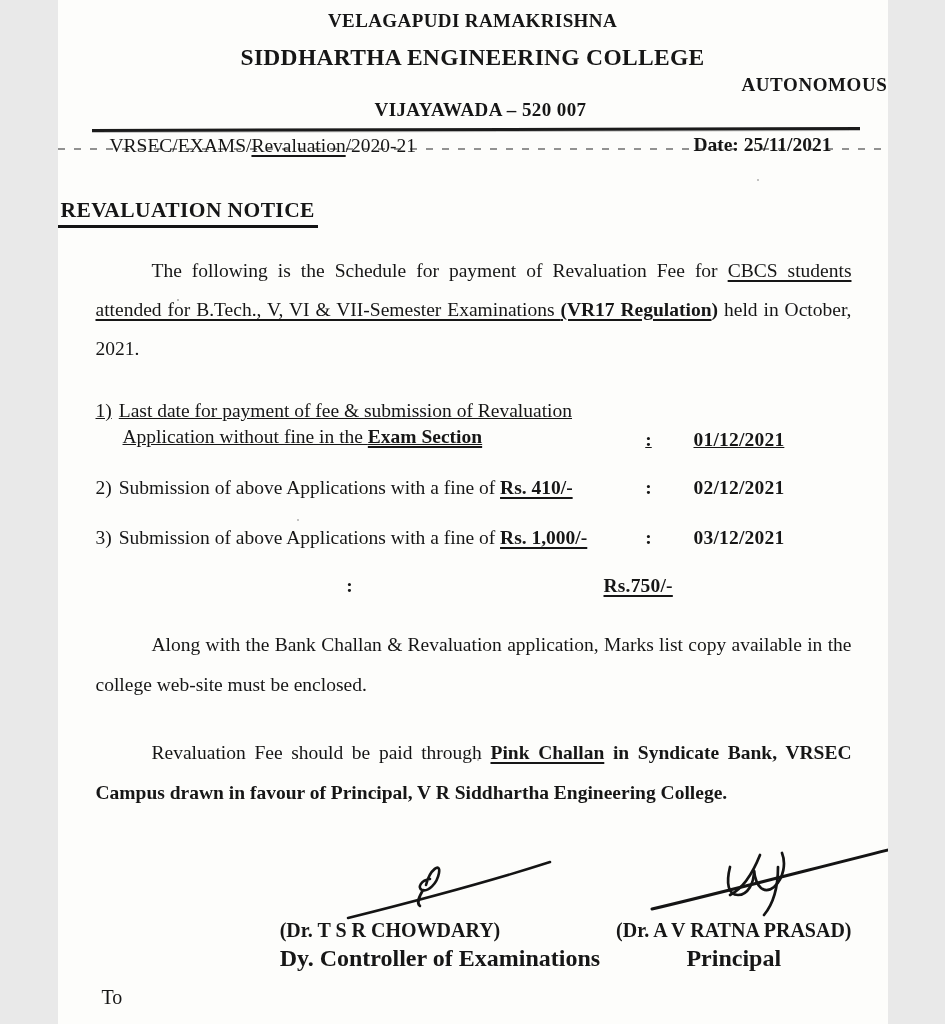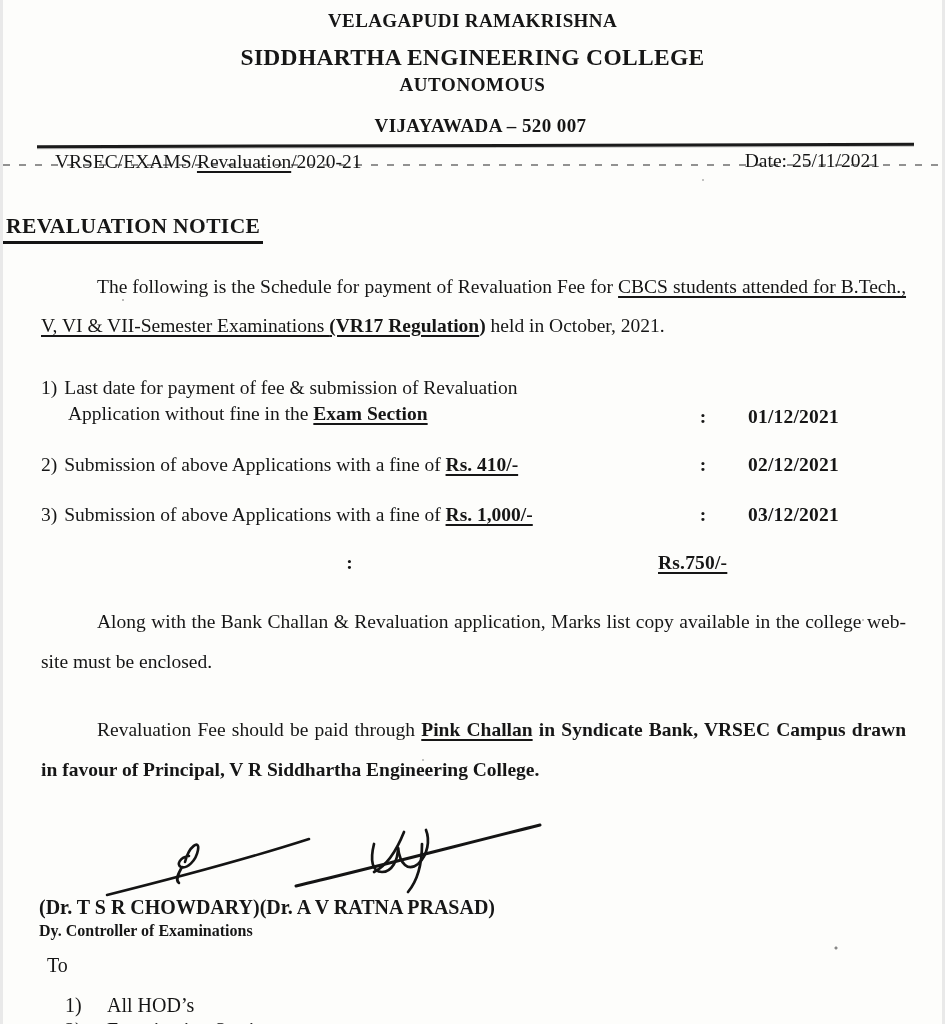--- a/index.html
+++ b/index.html
@@ -1,66 +1,66 @@
 <!DOCTYPE html>
 <html><head>
 <meta charset="utf-8">
 <style>
   html,body{margin:0;padding:0;background:#e9e9e9;}
   .page{
     position:relative;
-    width:939px;height:1024px;
+    width:830px;height:1024px;
     margin:0 auto;
     background:#fdfdfb;
     color:#161616;
     font-family:"Liberation Serif","DejaVu Serif",serif;
     overflow:hidden;
     background-image:
       radial-gradient(circle 1px at 120px 300px, rgba(60,60,60,.35) 0 1px, transparent 1px),
       radial-gradient(circle 1px at 860px 620px, rgba(60,60,60,.3) 0 1px, transparent 1px),
       radial-gradient(circle 1px at 420px 760px, rgba(60,60,60,.3) 0 1px, transparent 1px),
       radial-gradient(circle 1px at 700px 180px, rgba(60,60,60,.3) 0 1px, transparent 1px),
       radial-gradient(circle 2px at 833px 948px, rgba(20,20,20,.5) 0 1px, transparent 2px),
       radial-gradient(circle 1px at 240px 520px, rgba(60,60,60,.3) 0 1px, transparent 1px);
   }
   
   .letterhead{padding-top:10px;text-align:center;}
   .lh1{font-size:19px;font-weight:700;letter-spacing:.4px;}
   .lh2{font-size:23.5px;font-weight:700;margin-top:12px;letter-spacing:.3px;}
-  .lh3{font-size:19px;font-weight:700;margin-top:3px;letter-spacing:.6px;}
-  .lh4{font-size:19px;font-weight:700;margin-top:19px;letter-spacing:.4px;padding-left:16px;}
+  .lh3{font-size:19px;font-weight:700;margin-top:3px;letter-spacing:.6px;text-align:right;}
+  .lh4{font-size:19px;font-weight:700;margin-top:3px;letter-spacing:.4px;padding-left:16px;}
   .rule{height:3px;background:#1b1b1b;margin:7px 28px 0 34px;transform:rotate(-.15deg);box-shadow:0 1px 0 rgba(20,20,20,.25);}
   
   .refrow{position:relative;height:32px;margin-top:1px;font-size:19.5px;}
   .dashline{position:absolute;left:0;right:0;top:16px;height:2px;opacity:.55;
     background:repeating-linear-gradient(90deg,#3a3a3a 0 7px,transparent 7px 16px);}
   .refno{position:absolute;left:52px;top:3px;z-index:1;}
-  .refdate{position:absolute;right:62px;top:2px;z-index:1;}
+  .refdate{position:absolute;right:56px;top:2px;z-index:1;font-weight:bold;}
   .u{text-decoration:underline;text-decoration-thickness:1.6px;text-underline-offset:3px;}
   
   .title{margin-top:34px;text-align:left;}
   .title span{font-size:21.5px;font-weight:700;letter-spacing:.4px;border-bottom:3px solid #141414;padding:0 3px 3px 3px;}
   
   .para{margin:28px 36px 0 38px;font-size:19.5px;line-height:2.05;text-align:justify;text-indent:56px;}
   .para.tight{line-height:2.0;}
   b{font-weight:700;}
   
   .sched{margin:30px 28px 0 38px;}
   .sched-item{display:grid;grid-template-columns:1fr 90px 166px;align-items:center;}
-  .sched-item.twoline{align-items:end;}
+  .sched-item.twoline{align-items:end;text-decoration:underline;}
   .sched-item + .sched-item{margin-top:24px;}
   .desc{font-size:19.5px;line-height:1.35;padding-left:27px;text-indent:-27px;}
   .num{margin-right:7px;}
   .colon{text-align:center;font-size:19.5px;font-weight:700;}
   .val{font-weight:700;font-size:19.5px;letter-spacing:.2px;}
   
-  .sig-row{display:flex;justify-content:flex-start;margin:44px 50px 0 36px;}
+  .sig-row{display:flex;justify-content:flex-end;margin:44px 36px 0 36px;gap:16px;}
   .sig-block{position:relative;padding-top:62px;}
   .sig-name{font-weight:700;font-size:20px;}
-  .sig-title{font-weight:700;font-size:16px;margin-top:3px;}
+  .sig-title{font-weight:700;font-size:24px;margin-top:3px;}
   .sig-title.center{text-align:center;}
   .sig-svg{position:absolute;pointer-events:none;}
   .sig-svg.left{left:62px;top:0;}
   .sig-svg.right{left:26px;top:-16px;}
   .sig-svg path{fill:none;stroke:#141414;stroke-linecap:round;stroke-linejoin:round;}
   
   .dist{margin:14px 0 0 44px;font-size:20px;}
   .dist-to{margin-bottom:16px;}
   .dist-item{display:flex;line-height:1.25;}
   .dnum{width:60px;padding-left:18px;box-sizing:border-box;}
@@ -136,20 +136,21 @@
 
     <div class="sig-block">
       <svg class="sig-svg right" width="262" height="92" viewBox="0 0 262 92">
         <path d="M118,14 C110,34 100,48 88,54" stroke-width="2.7"></path>
         <path d="M88,26 C84,42 86,54 96,54 C106,54 112,42 112,30" stroke-width="2.7"></path>
         <path d="M112,30 C114,46 122,54 132,46 C142,37 144,22 140,12" stroke-width="2.7"></path>
         <path d="M136,26 C136,46 132,62 122,74" stroke-width="2.7"></path>
         <path d="M10,68 C70,54 170,28 254,7" stroke-width="3"></path>
       </svg>
       <div class="sig-name">(Dr. A V RATNA PRASAD)</div>
+      <div class="sig-title center">Principal</div>
     </div>
 
   </div>
 
   <div class="dist">
     <div class="dist-to">To</div>
     <div class="dist-item">
         <span class="dnum">1)</span>
         <span>All HOD’s</span>
       </div>

